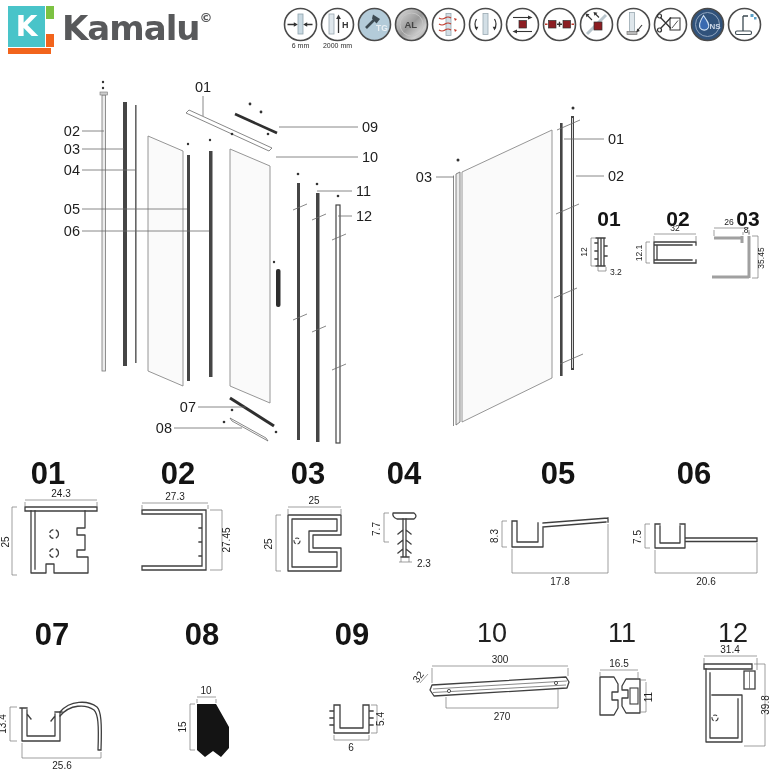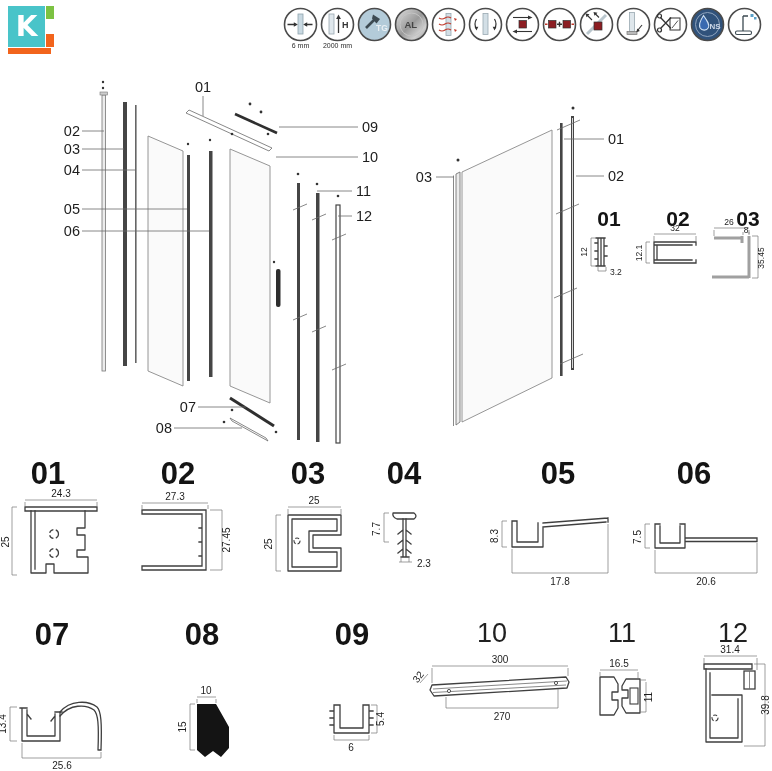--- a/index.html
+++ b/index.html
@@ -49,20 +49,21 @@
   <div class="logo">
     <div class="kmark">
       <div class="ktile">
         <span class="kletter">K</span>
       </div>
       <i class="sq-green"></i>
       <i class="sq-orange"></i>
       <i class="bar-orange"></i>
     </div>
     <div class="ltext">
+      <div class="lname"><span>Kamalu</span><sup>©</sup></div>
     </div>
   </div>
 
   <div class="icons">
 
     <div class="fi">
       <svg width="35" height="35" viewBox="0 0 35 35">
         <circle cx="17.5" cy="17.5" r="16" fill="#fff" stroke="#4b4b4b" stroke-width="1.6"></circle>
         <rect x="15" y="7" width="5" height="20" fill="#c9d9e2" stroke="#8fa4ad" stroke-width=".8"></rect>
         <path d="M4.5,17.5 H13 M29.5,17.5 H22" stroke="#333" stroke-width="1.3" fill="none"></path>

